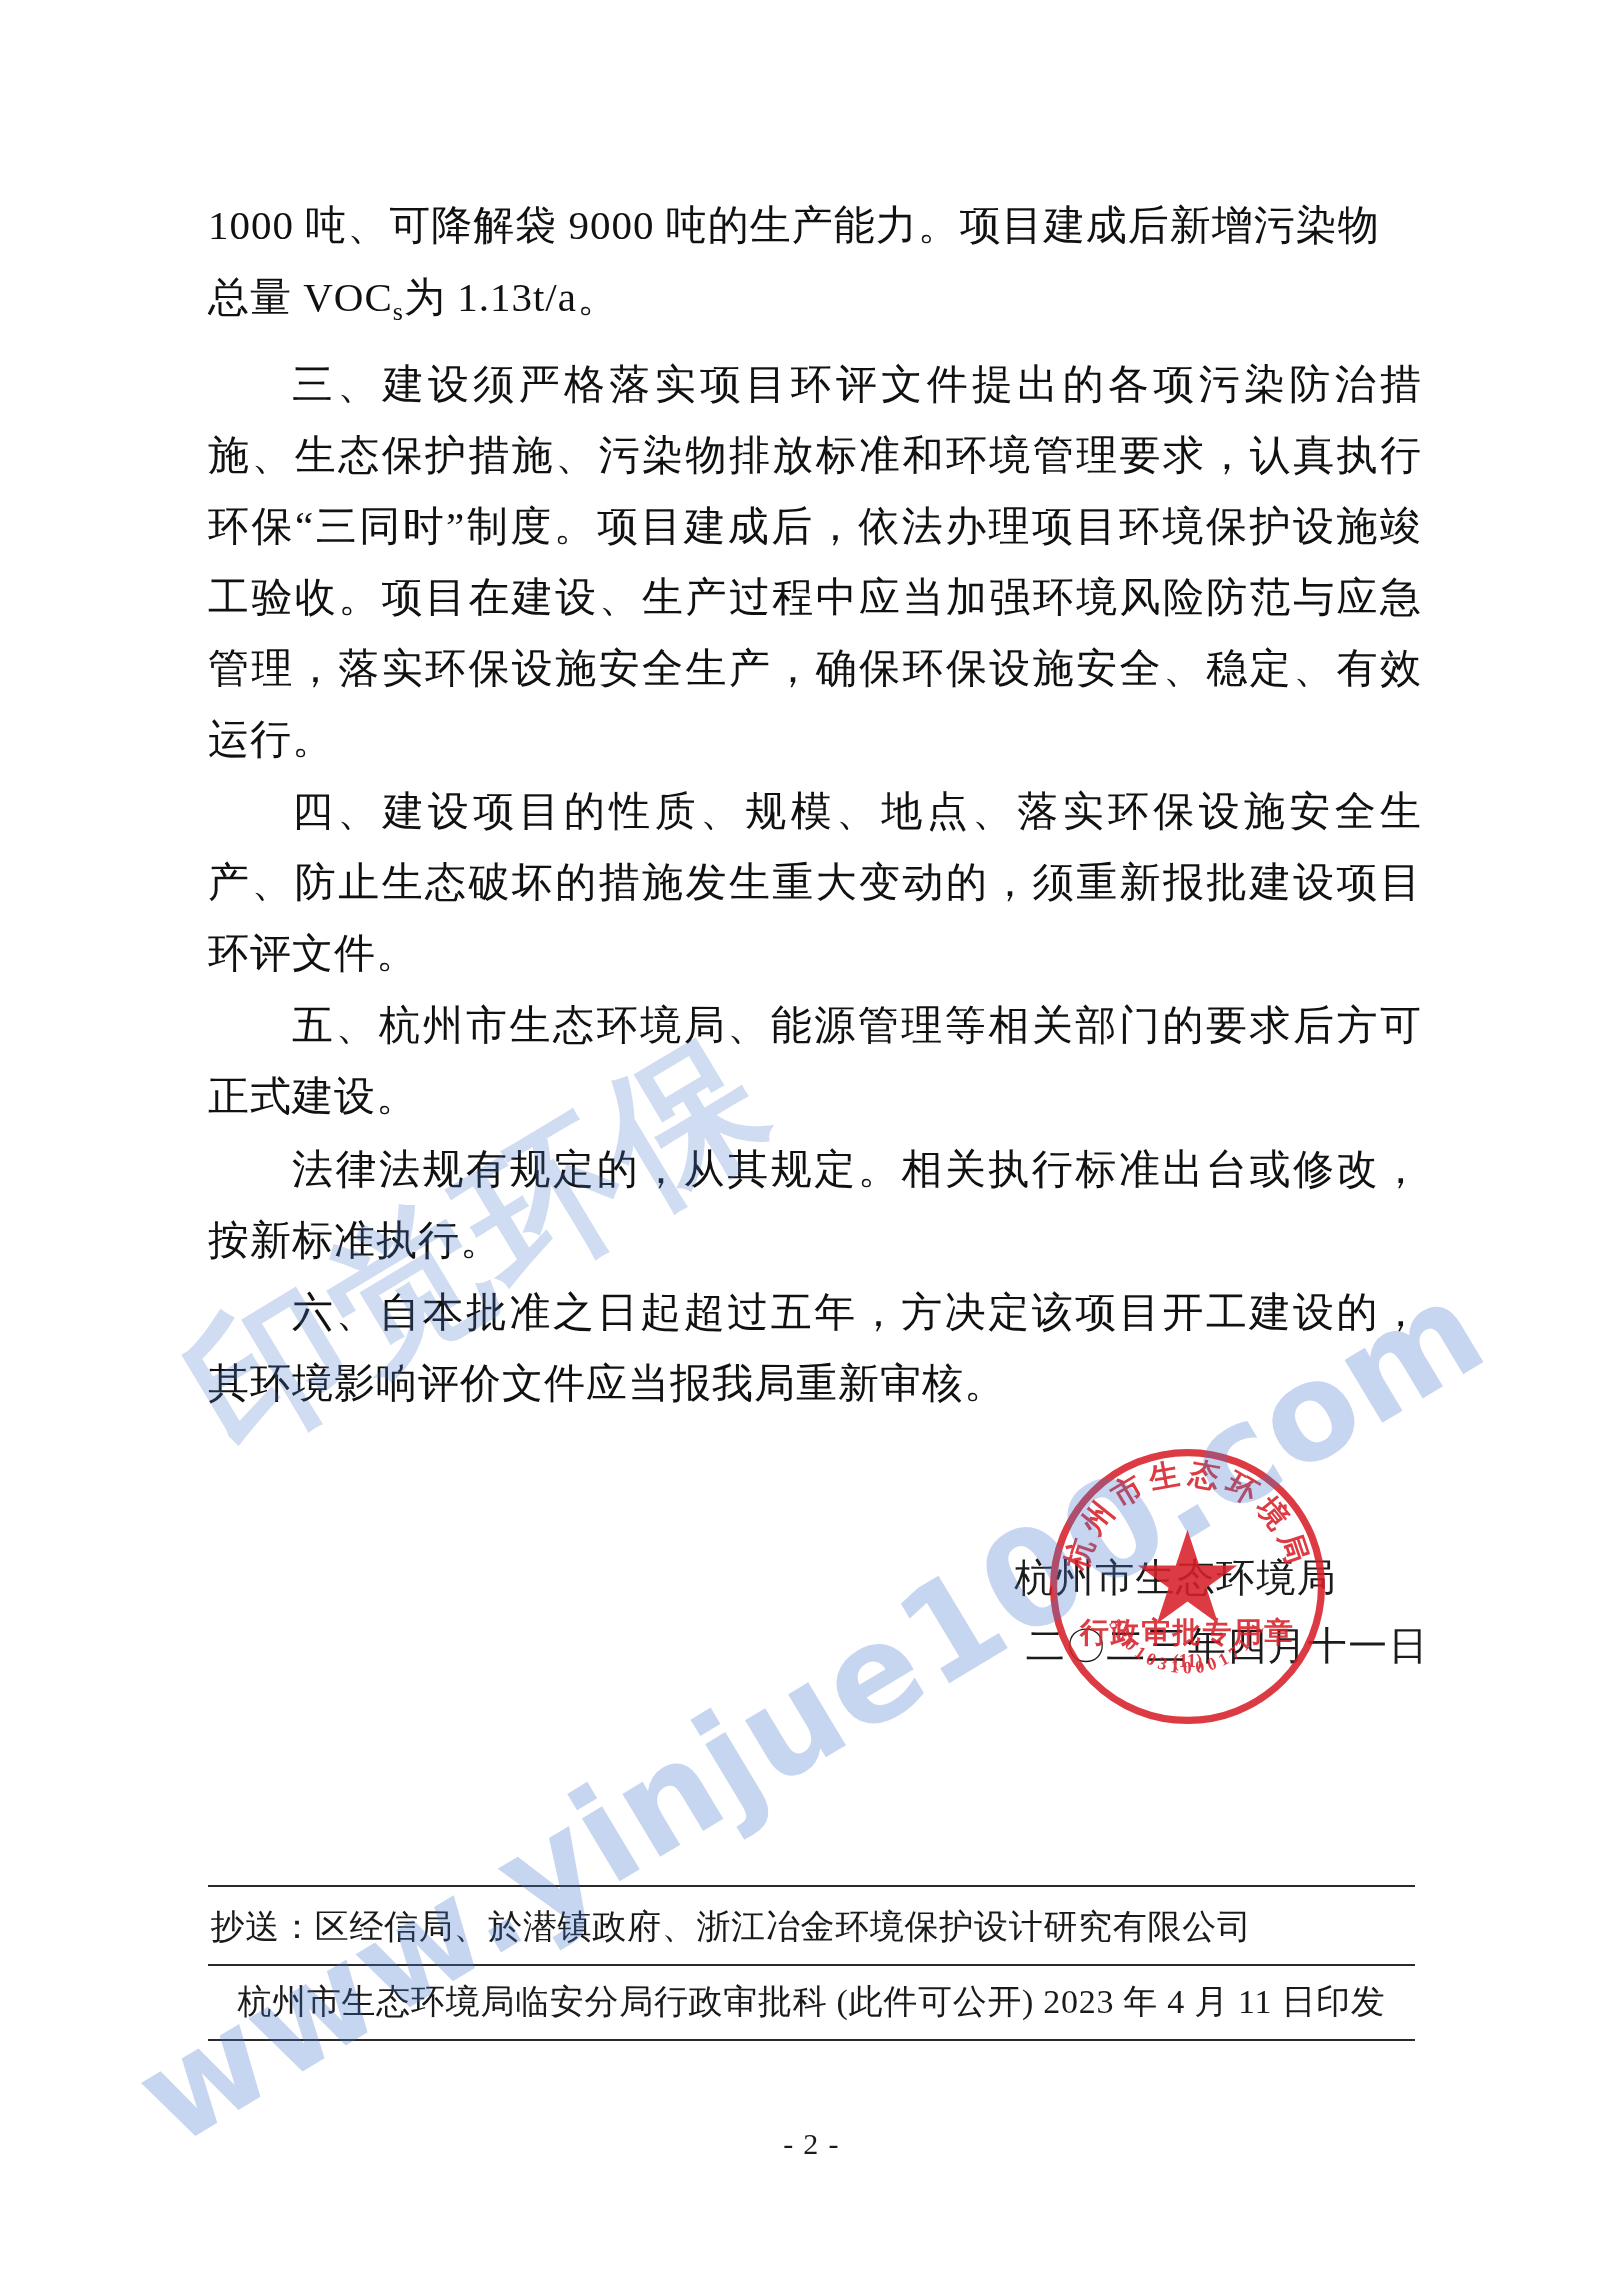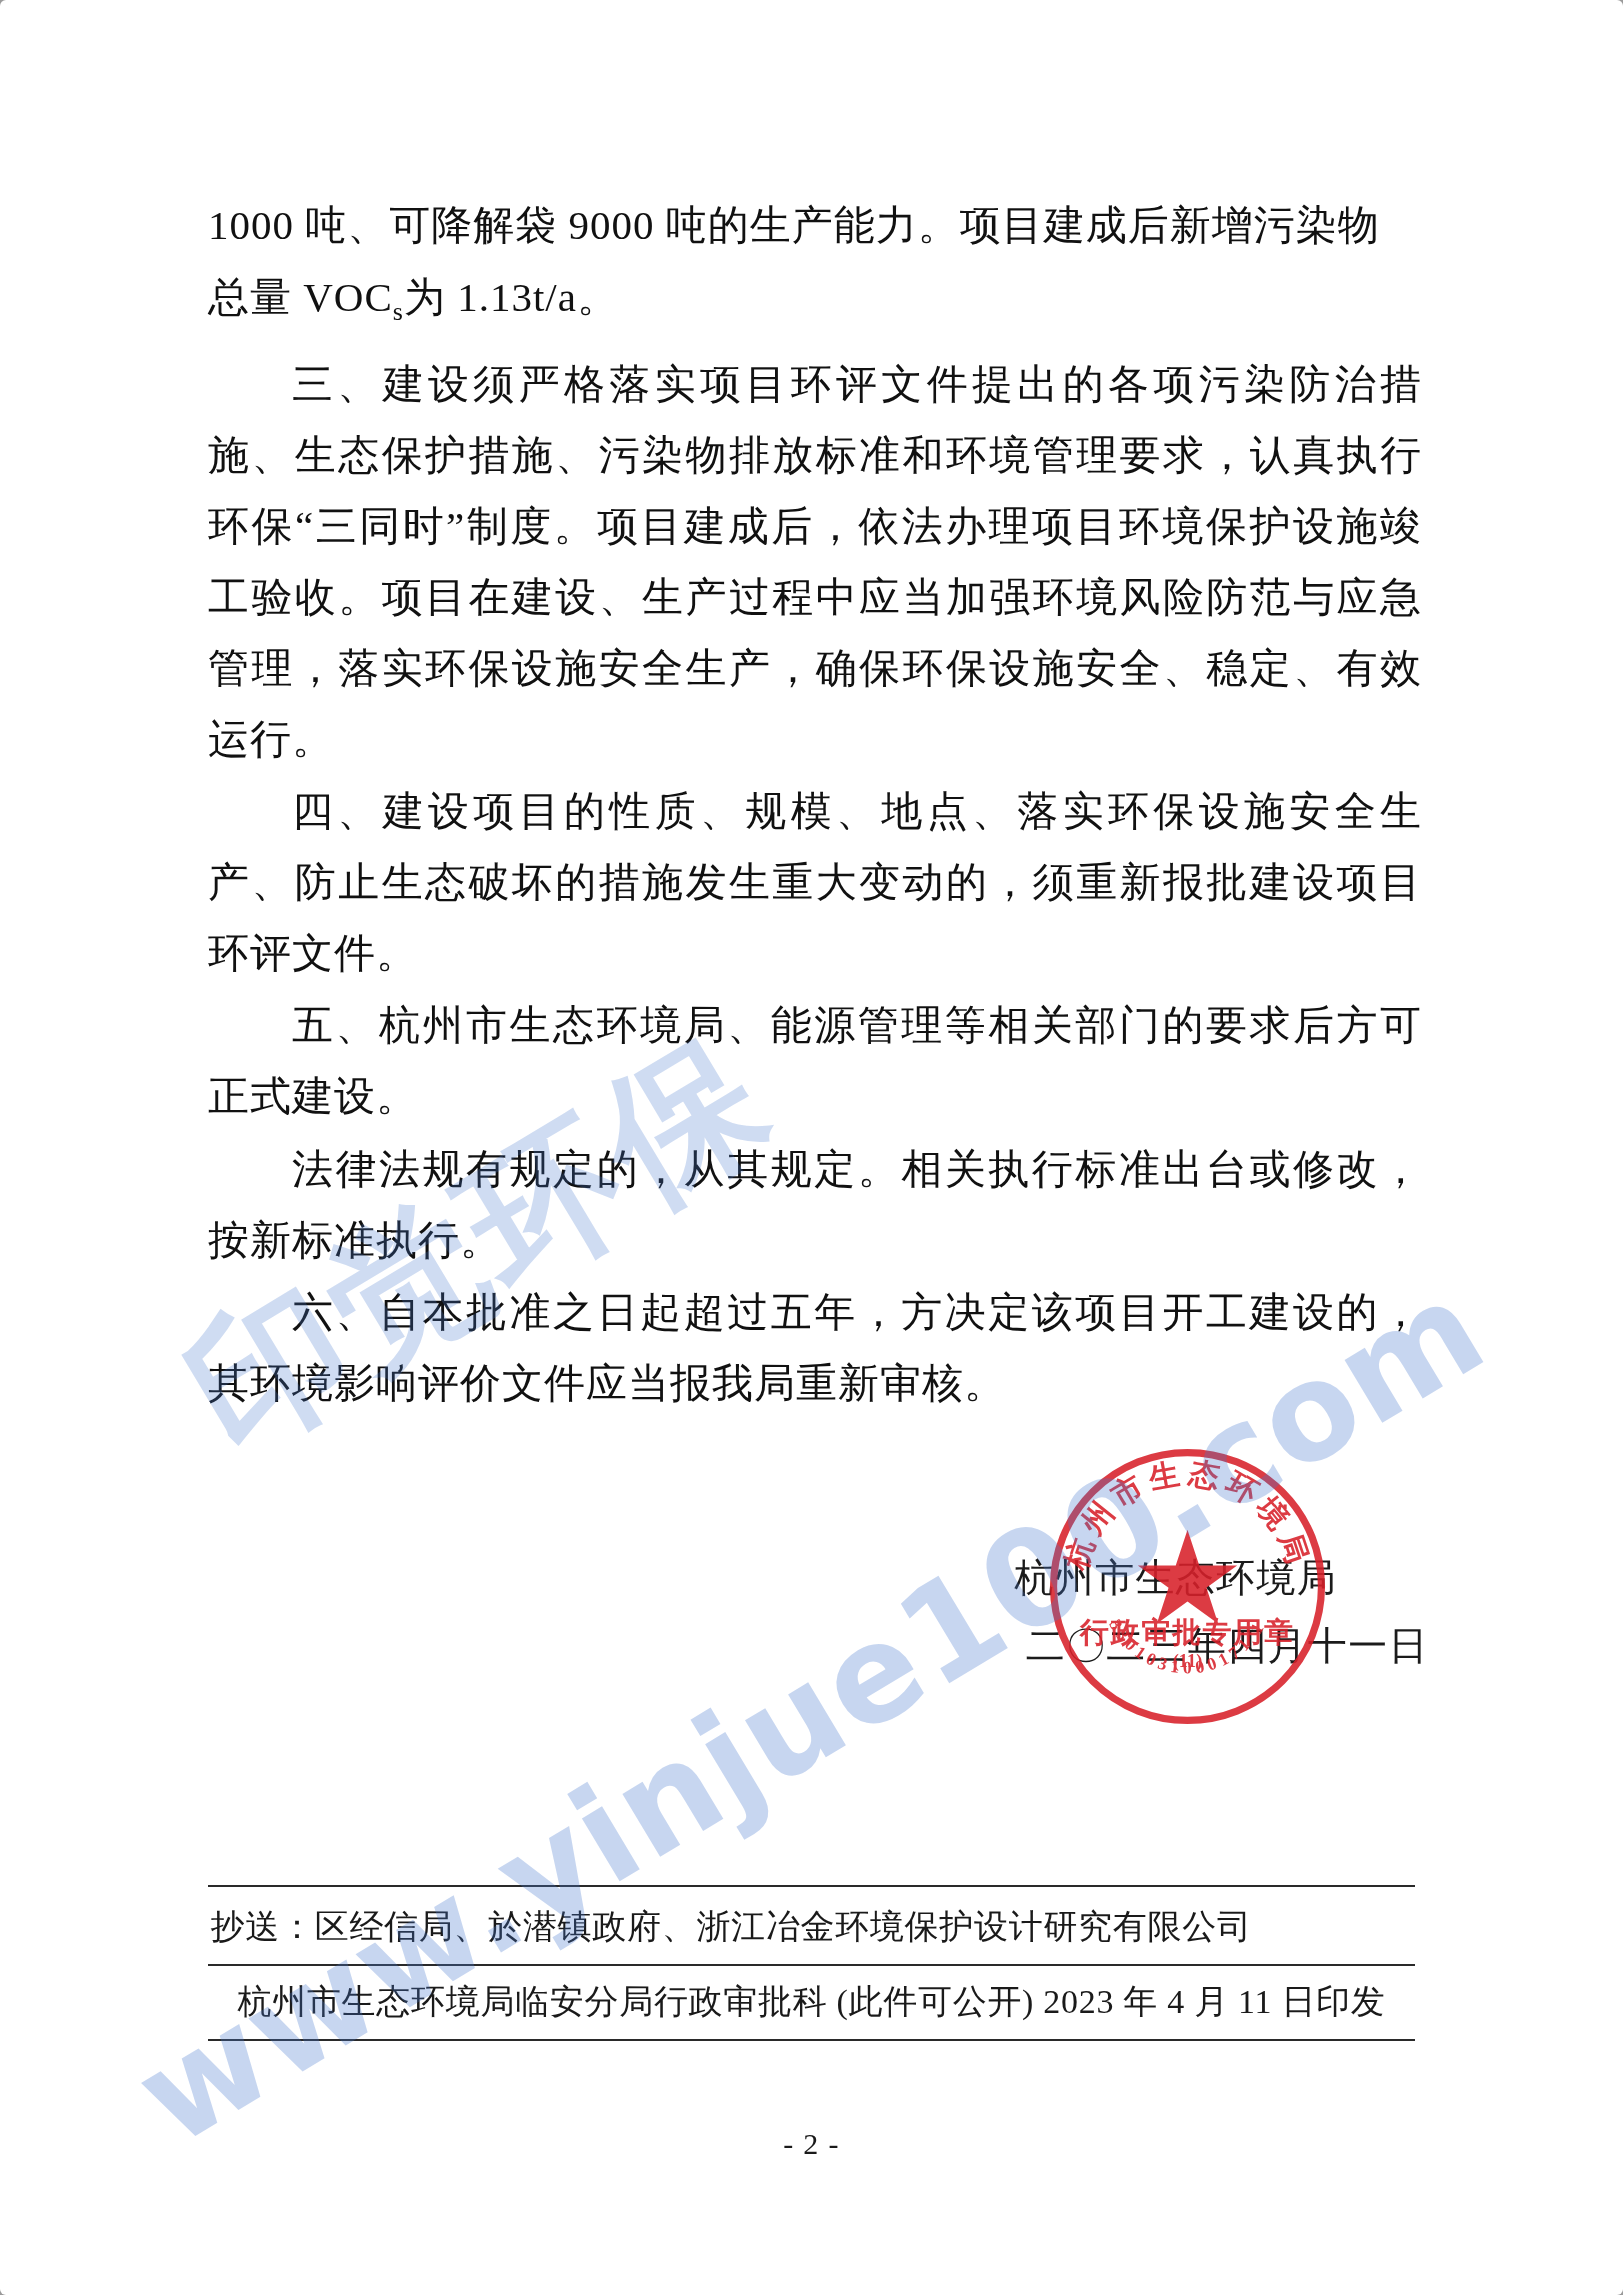--- a/index.html
+++ b/index.html
@@ -8,21 +8,20 @@
     background: #9a9a9a;
   }
   .page {
     position: relative;
     width: 1623px;
     height: 2295px;
     background: #ffffff;
     overflow: hidden;
     font-family: "Liberation Serif", serif;
     color: #111111;
-    border-radius: 6px;
   }
 
   
   .doc-body {
     position: absolute;
     left: 208px;
     top: 190px;
     width: 1214px;
   }
   .para {

